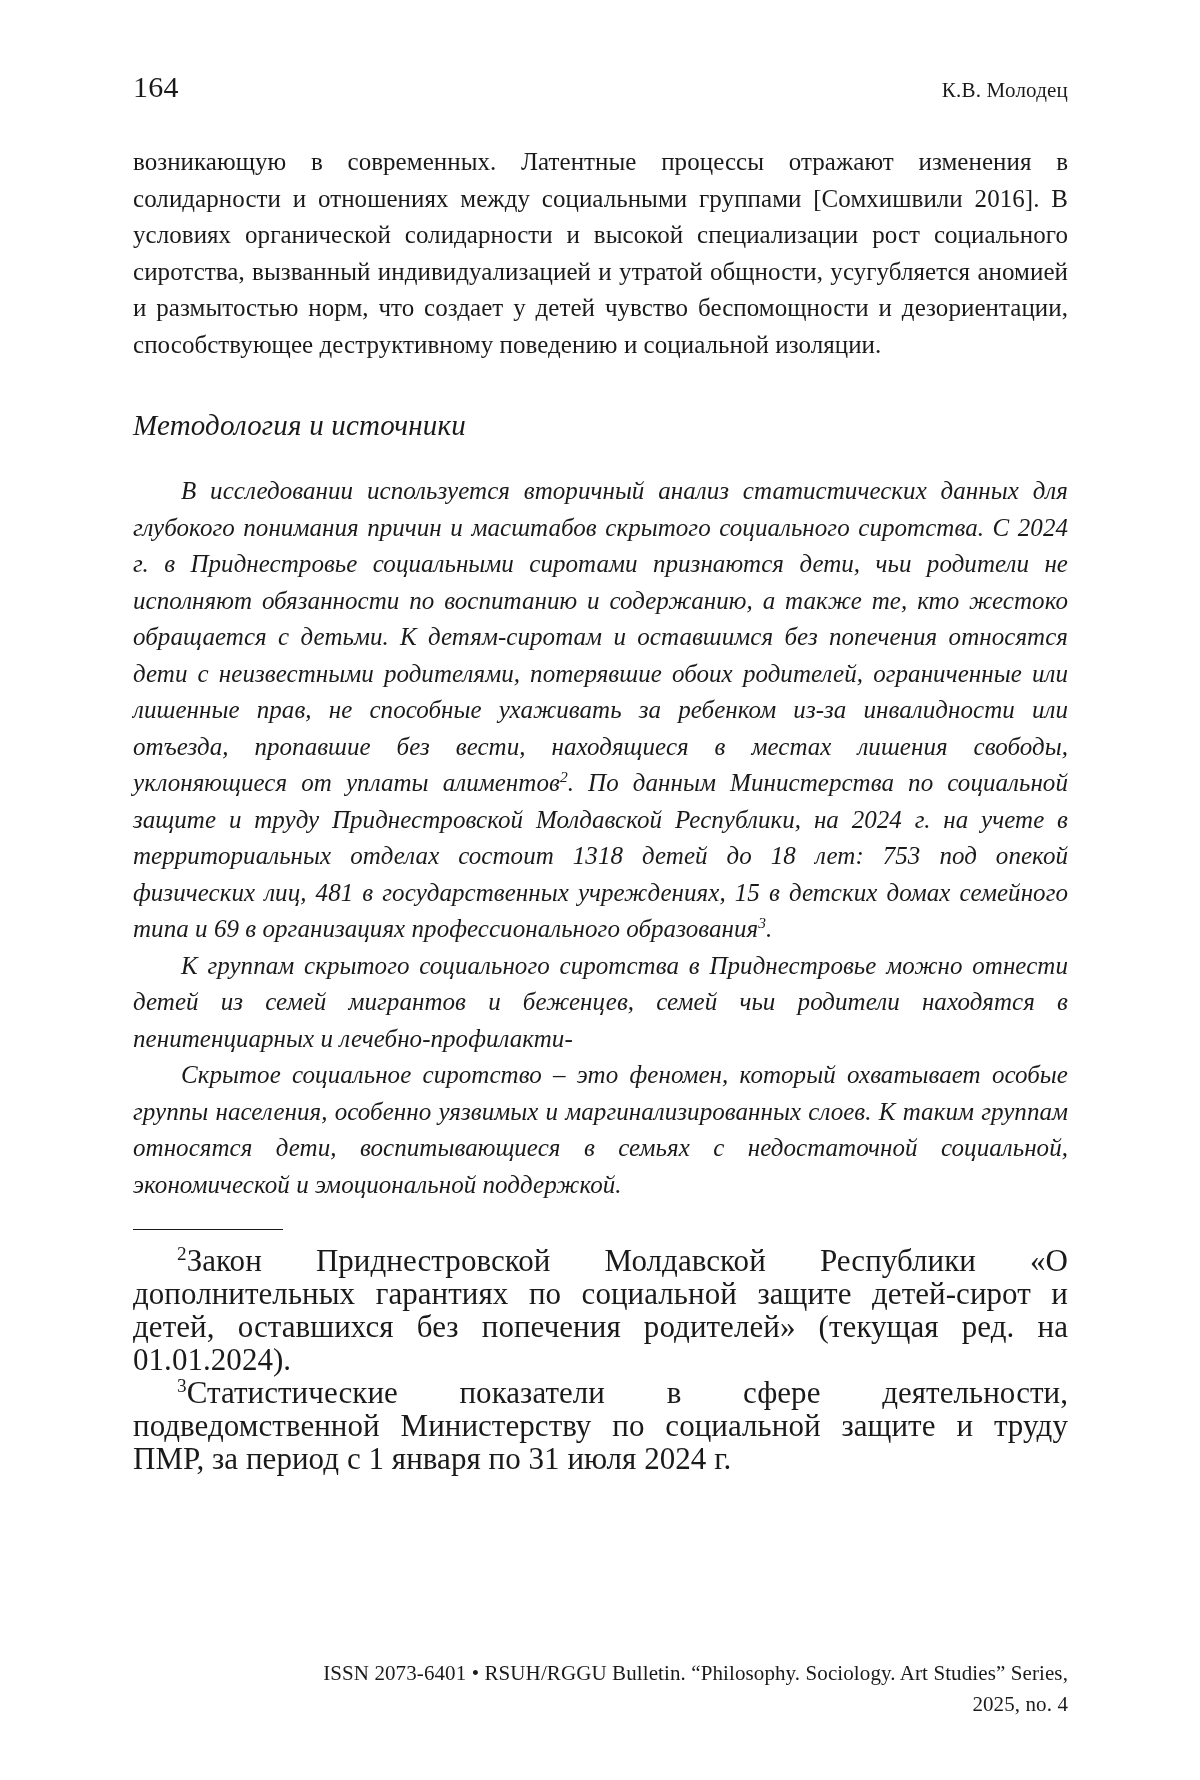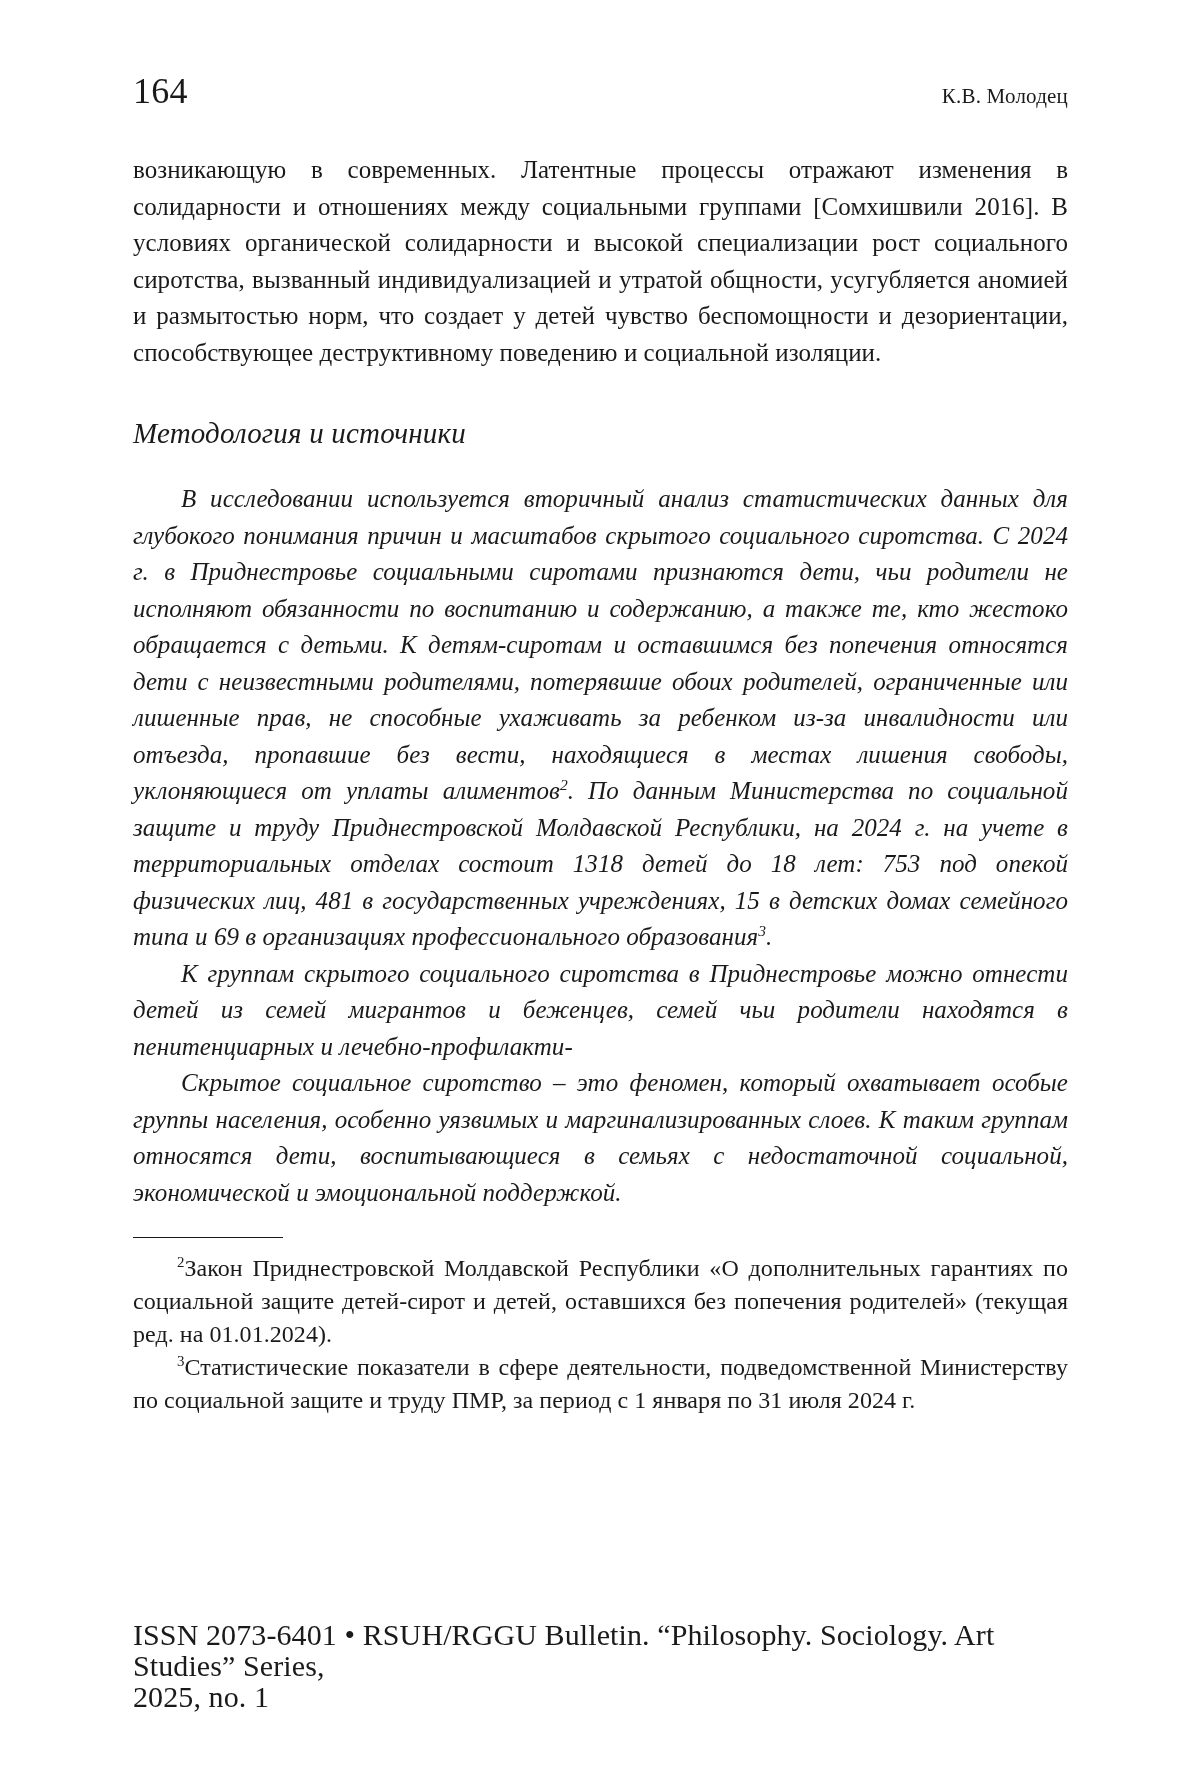--- a/index.html
+++ b/index.html
@@ -27,21 +27,21 @@
   }
 
   
   .running-head {
     display: flex;
     justify-content: space-between;
     align-items: baseline;
     margin-bottom: 40px;
   }
   .folio {
-    font-size: 36px;
+    font-size: 30px;
     letter-spacing: 0.3px;
   }
   .running-author {
     font-size: 21px;
     letter-spacing: 0.2px;
   }
 
   
   .body-text p {
     margin: 0;
@@ -77,37 +77,37 @@
     padding-top: 0;
   }
   .footnote-rule {
     width: 150px;
     height: 1px;
     background: #1a1a1a;
     margin: 0 0 14px 0;
   }
   .footnotes p {
     margin: 0;
-    font-size: 24px;
+    font-size: 31px;
     line-height: 33px;
     text-align: justify;
     letter-spacing: 0.05px;
   }
   .footnotes p.indent {
     text-indent: 44px;
   }
 
   
   .page-footer {
     position: absolute;
     left: 133px;
     width: 935px;
-    bottom: 68px;
-    text-align: left;
-    font-size: 30px;
+    bottom: 60px;
+    text-align: right;
+    font-size: 21px;
     line-height: 31px;
     letter-spacing: 0.1px;
   }
 </style>
 </head>
 <body>
 
 <div class="page">
 
   <div class="content">
@@ -134,16 +134,16 @@
     <div class="footnotes">
       <div class="footnote-rule"></div>
       <p class="indent"><sup>2</sup><span>Закон Приднестровской Молдавской Республики «О дополнительных гарантиях по социальной защите детей-сирот и детей, оставшихся без попечения родителей» (текущая ред. на 01.01.2024).</span></p>
       <p class="indent"><sup>3</sup><span>Статистические показатели в сфере деятельности, подведомственной Министерству по социальной защите и труду ПМР, за период с 1 января по 31 июля 2024 г.</span></p>
     </div>
 
   </div>
 
   <div class="page-footer">
     <div>ISSN 2073-6401 • RSUH/RGGU Bulletin. “Philosophy. Sociology. Art Studies” Series,</div>
-    <div>2025, no. 1</div>
+    <div>2025, no. 4</div>
   </div>
 
 </div>
 
 </body></html>

